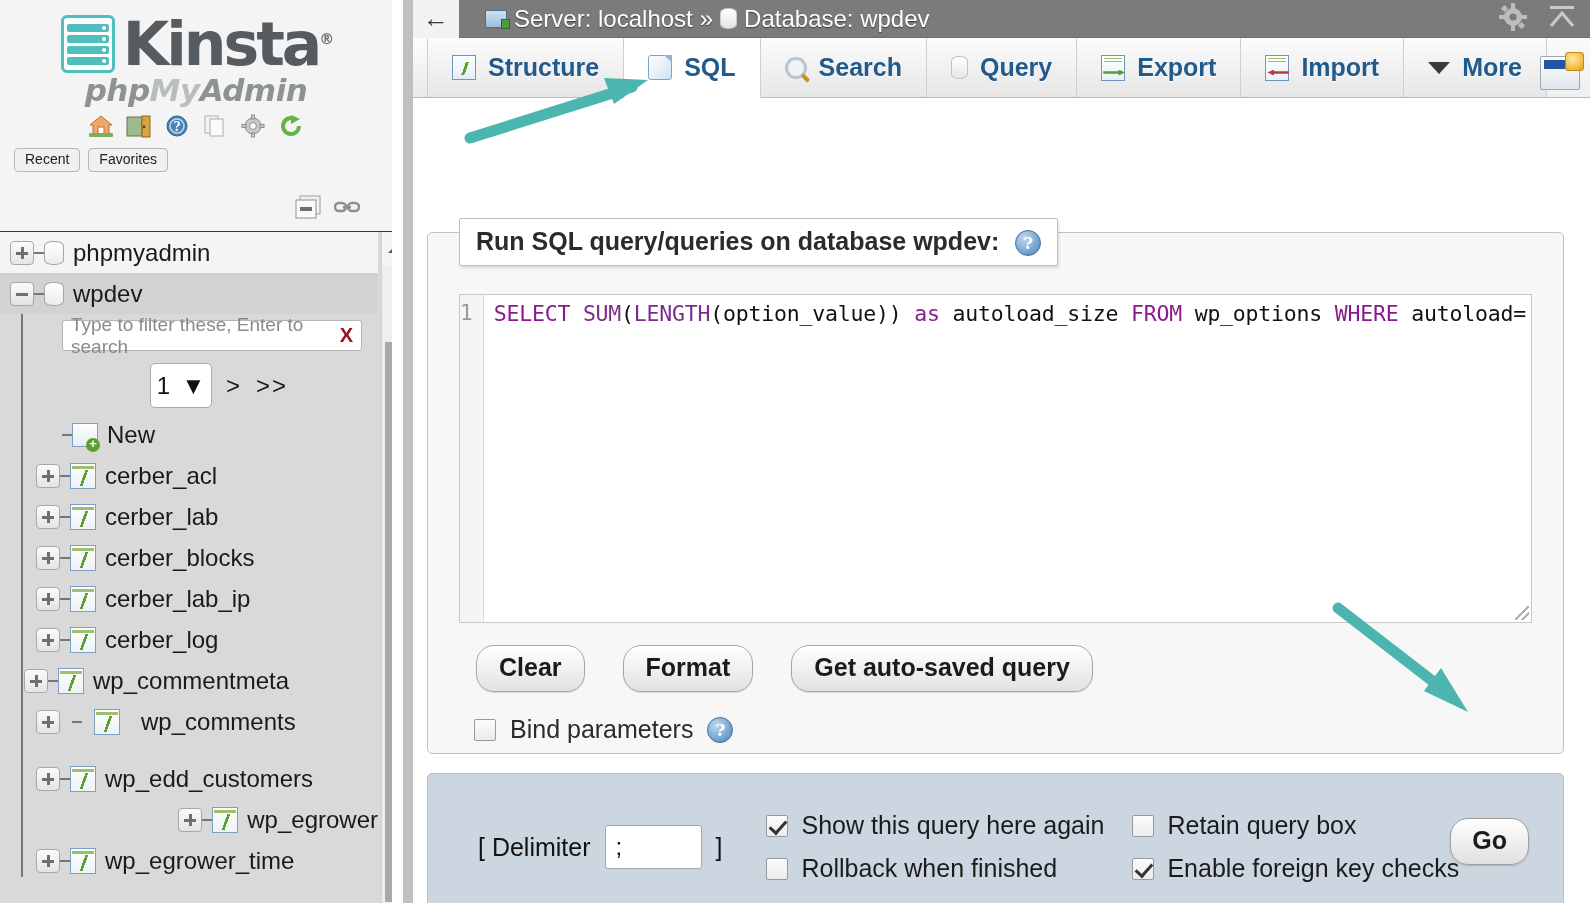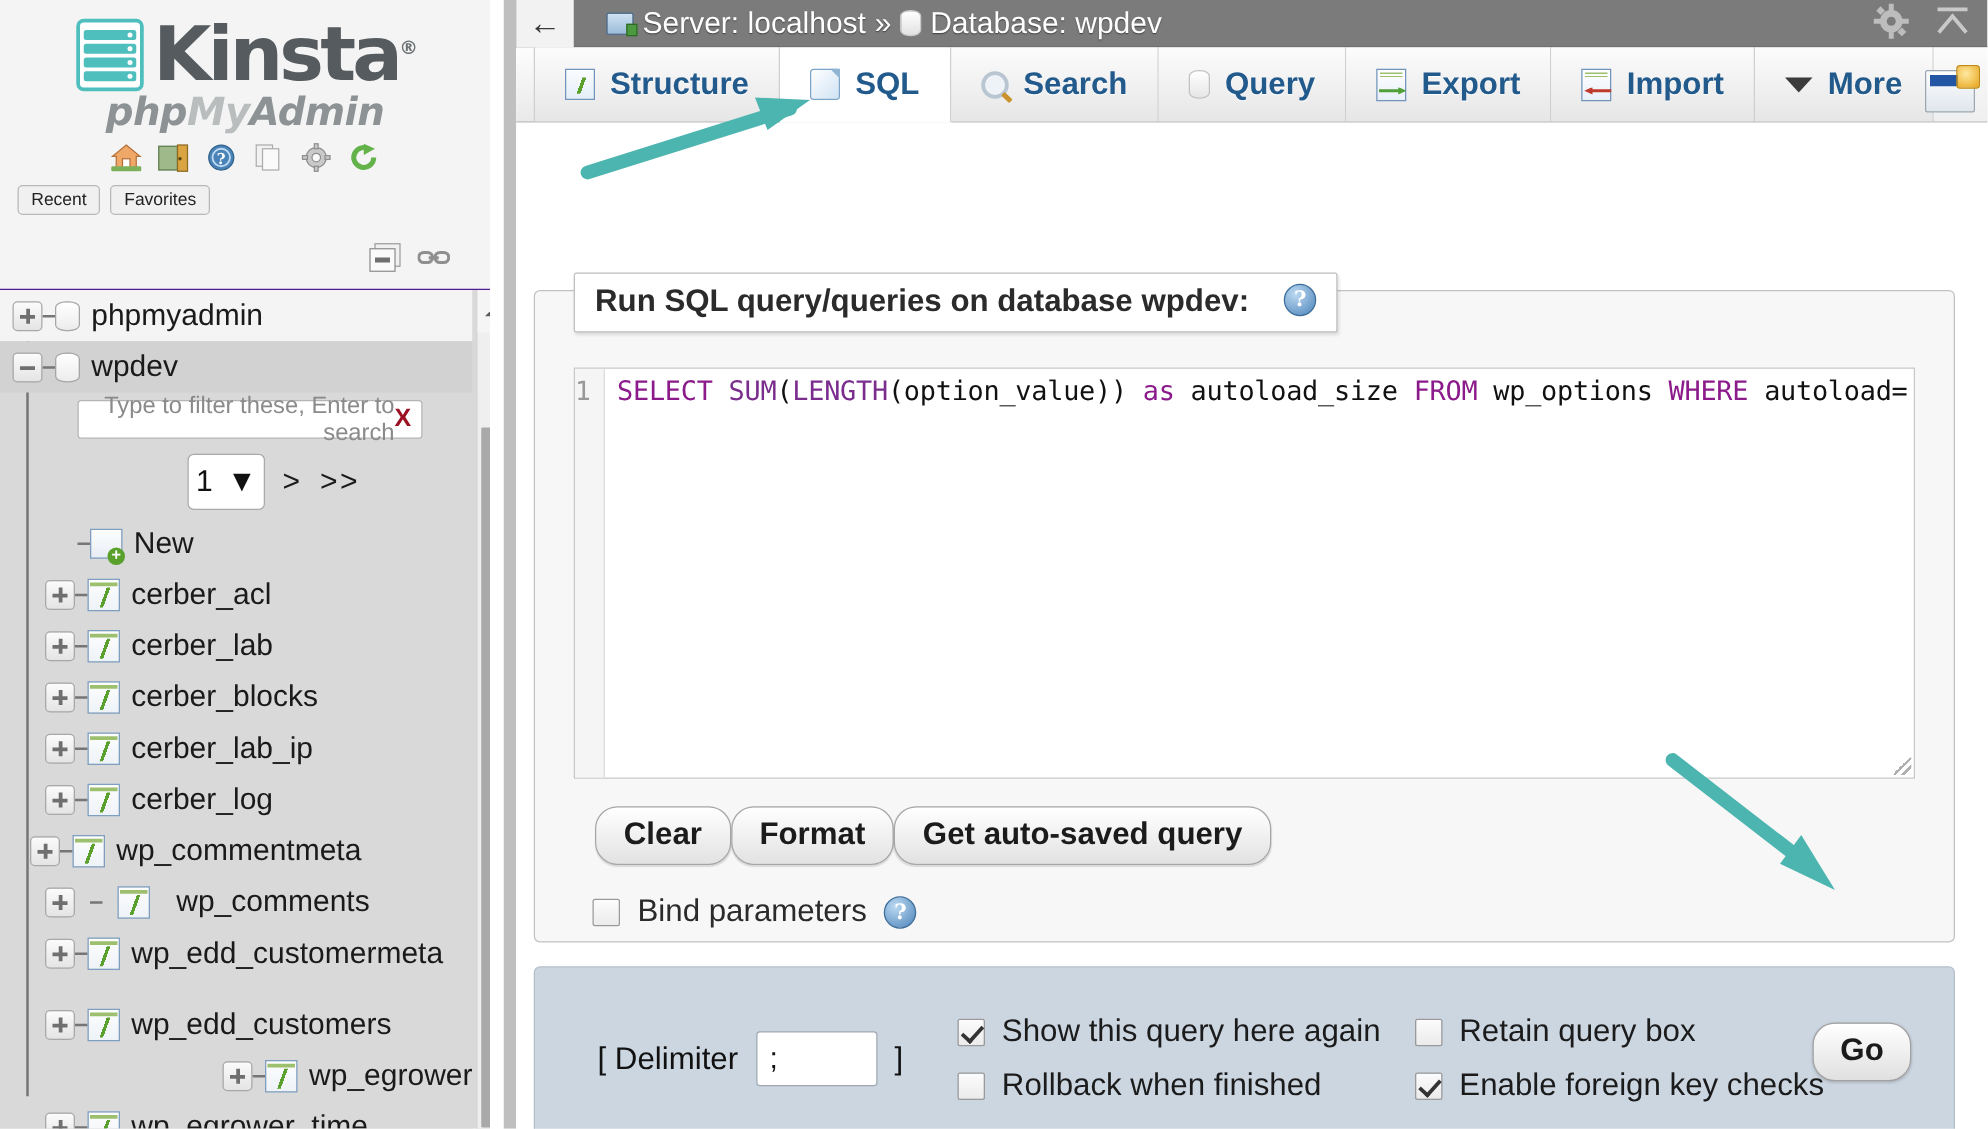--- a/index.html
+++ b/index.html
@@ -140,26 +140,26 @@
     position: absolute; right: -3px; bottom: -6px;
     width: 14px; height: 14px; line-height: 12px;
     font-size: 13px; text-align: center; color: #fff;
     background: #5aa02c; border-radius: 50%; font-weight: bold;
   }
   .vline {
     position: absolute; left: 21px; width: 2px; background: #767676;
   }
   .filter-row { padding: 6px 0 2px 62px; }
   .filter-box {
-    width: 276px; height: 31px;
+    width: 300px; height: 31px;
     border: 1px solid #b5b5b5; background: #fff;
     border-radius: 3px;
     display: flex; align-items: center; justify-content: space-between;
     padding: 0 8px;
-    font-size: 19px; color: #8a8a8a; text-align: right;
+    font-size: 19px; color: #8a8a8a;
   }
   .filter-x { color: #9b1122; font-weight: bold; font-size: 20px; }
   .page-row {
     display: flex; align-items: center; gap: 14px;
     padding: 10px 0 6px 150px;
   }
   .page-select {
     width: 62px; height: 45px;
     border: 1px solid #a9a9a9; border-radius: 5px;
     background: #fff;
@@ -316,21 +316,21 @@
   }
 
   
   #content { position: relative; padding: 0; }
   .legend-box {
     position: absolute; left: 46px; top: 120px;
     background: #ffffff; border: 1px solid #bfbfbf;
     border-radius: 2px;
     padding: 8px 16px 9px;
     font-size: 25px; font-weight: bold; color: #2b2b2b;
-    display: flex; align-items: flex-start; gap: 28px;
+    display: flex; align-items: flex-end; gap: 16px;
     z-index: 5;
     box-shadow: 1px 2px 3px rgba(0,0,0,.12);
   }
   .help-ic {
     width: 26px; height: 26px; border-radius: 50%;
     background: radial-gradient(circle at 35% 30%, #bcd9f2, #4a83b8);
     border: 1px solid #3f6e9a;
     color: #fff; font-size: 17px; font-weight: bold;
     display: flex; align-items: center; justify-content: center;
     font-family: "DejaVu Serif", serif;
@@ -364,21 +364,21 @@
   .id { color: #111; }
   .str { color: #c0392b; }
   .resize-grip {
     position: absolute; right: 2px; bottom: 2px; width: 14px; height: 14px;
     background:
       linear-gradient(135deg, transparent 45%, #b0b0b0 45%, #b0b0b0 55%, transparent 55%),
       linear-gradient(135deg, transparent 70%, #b0b0b0 70%, #b0b0b0 80%, transparent 80%);
   }
   .btn-row {
     position: absolute; left: 48px; top: 412px;
-    display: flex; align-items: center;  text-align: right;
+    display: flex; align-items: center; gap: 38px; text-align: right;
   }
   .pma-btn {
     border: 1px solid #a6a6a6; border-radius: 18px;
     background: linear-gradient(#ffffff,#e2e2e2);
     padding: 7px 22px 9px;
     font-size: 25px; font-weight: bold; color: #1b1b1b;
     cursor: pointer; box-shadow: 0 1px 1px rgba(0,0,0,.12);
     font-family: "Liberation Sans", sans-serif;
   }
   .bind-row {
@@ -620,26 +620,20 @@
             <div class="pm plus"></div>
             <div class="connector"></div>
             <div class="tbl-icon"></div>
             <span class="lbl">wp_commentmeta</span>
           </div>
           <div class="tree-row" style="padding-left: 36px; gap: 12px;">
             <div class="pm plus"></div>
             <div class="connector"></div>
             <div class="tbl-icon"></div>
             <span class="lbl">wp_comments</span>
-          </div>
-          <div class="tree-row" style="padding-left: 36px;">
-            <div class="pm plus"></div>
-            <div class="connector"></div>
-            <div class="tbl-icon"></div>
-            <span class="lbl">wp_edd_customermeta</span>
           </div>
           <div class="tree-row" style="padding-left: 36px; margin-top: 16px;">
             <div class="pm plus"></div>
             <div class="connector"></div>
             <div class="tbl-icon"></div>
             <span class="lbl">wp_edd_customers</span>
           </div>
           <div class="tree-row" style="padding-left: 36px; justify-content: flex-end;">
             <div class="pm plus"></div>
             <div class="connector"></div>

